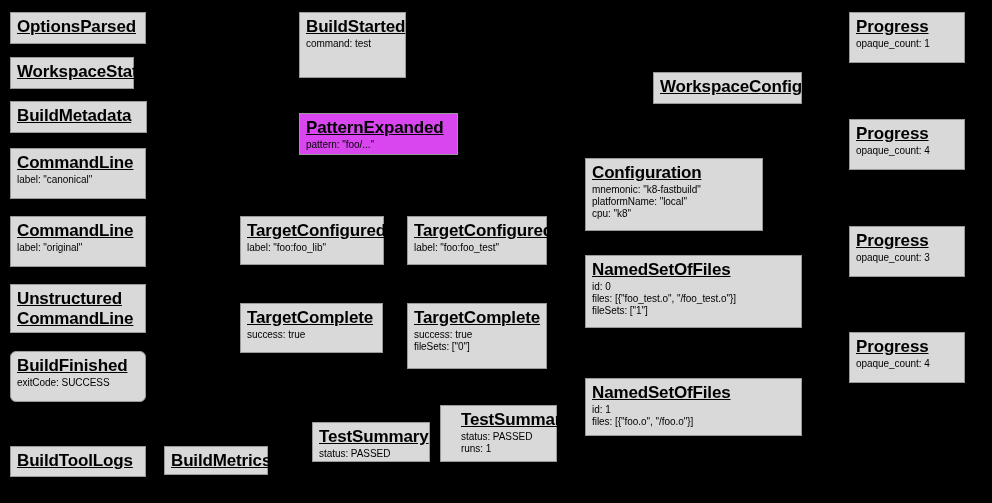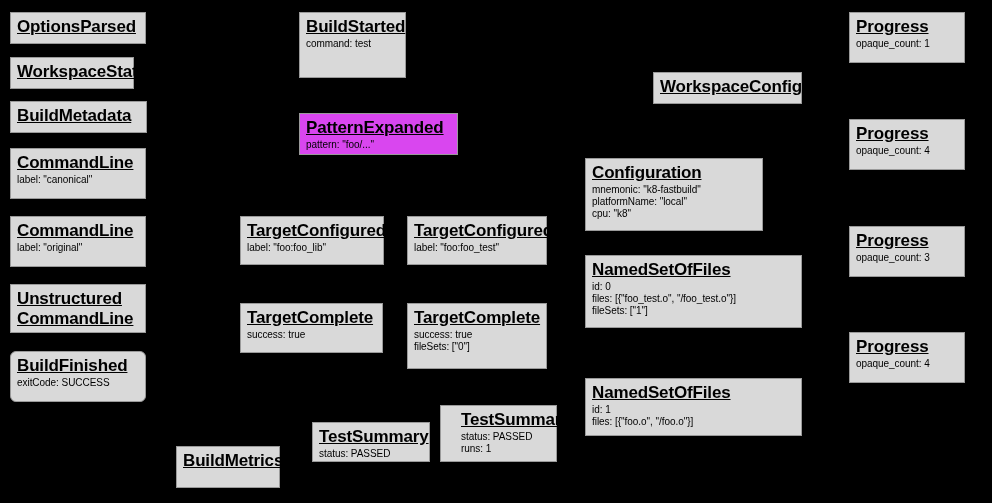--- a/index.html
+++ b/index.html
@@ -69,21 +69,24 @@
       <span class="node-fields">label: "original"</span>
     </div>
     <div class="node" style="left: 10px; top: 284px; width: 136px; height: 49px; background: rgb(217, 217, 217); border-color: rgb(154, 154, 154); color: rgb(0, 0, 0);">
       <span class="node-title">Unstructured
 CommandLine</span>
     </div>
     <div class="node" style="left: 10px; top: 351px; width: 136px; height: 51px; background: rgb(217, 217, 217); border-color: rgb(154, 154, 154); color: rgb(0, 0, 0); border-radius: 6px;">
       <span class="node-title">BuildFinished</span>
       <span class="node-fields">exitCode: SUCCESS</span>
     </div>
-    <div class="node" style="left: 164px; top: 446px; width: 104px; height: 42px; background: rgb(217, 217, 217); border-color: rgb(154, 154, 154); color: rgb(0, 0, 0); margin-left: 12px;">
+    <div class="node" style="left: 10px; top: 446px; width: 136px; height: 31px; background: rgb(217, 217, 217); border-color: rgb(154, 154, 154); color: rgb(0, 0, 0);">
+      <span class="node-title">BuildToolLogs</span>
+    </div>
+    <div class="node" style="left: 164px; top: 446px; width: 104px; height: 29px; background: rgb(217, 217, 217); border-color: rgb(154, 154, 154); color: rgb(0, 0, 0);">
       <span class="node-title">BuildMetrics</span>
     </div>
     <div class="node" style="left: 299px; top: 12px; width: 107px; height: 66px; background: rgb(217, 217, 217); border-color: rgb(154, 154, 154); color: rgb(0, 0, 0);">
       <span class="node-title">BuildStarted</span>
       <span class="node-fields">command: test</span>
     </div>
     <div class="node" style="left: 299px; top: 113px; width: 159px; height: 42px; background: #d946ef; border-color: rgb(154, 154, 154); color: rgb(0, 0, 0);">
       <span class="node-title">PatternExpanded</span>
       <span class="node-fields">pattern: "foo/..."</span>
     </div>

